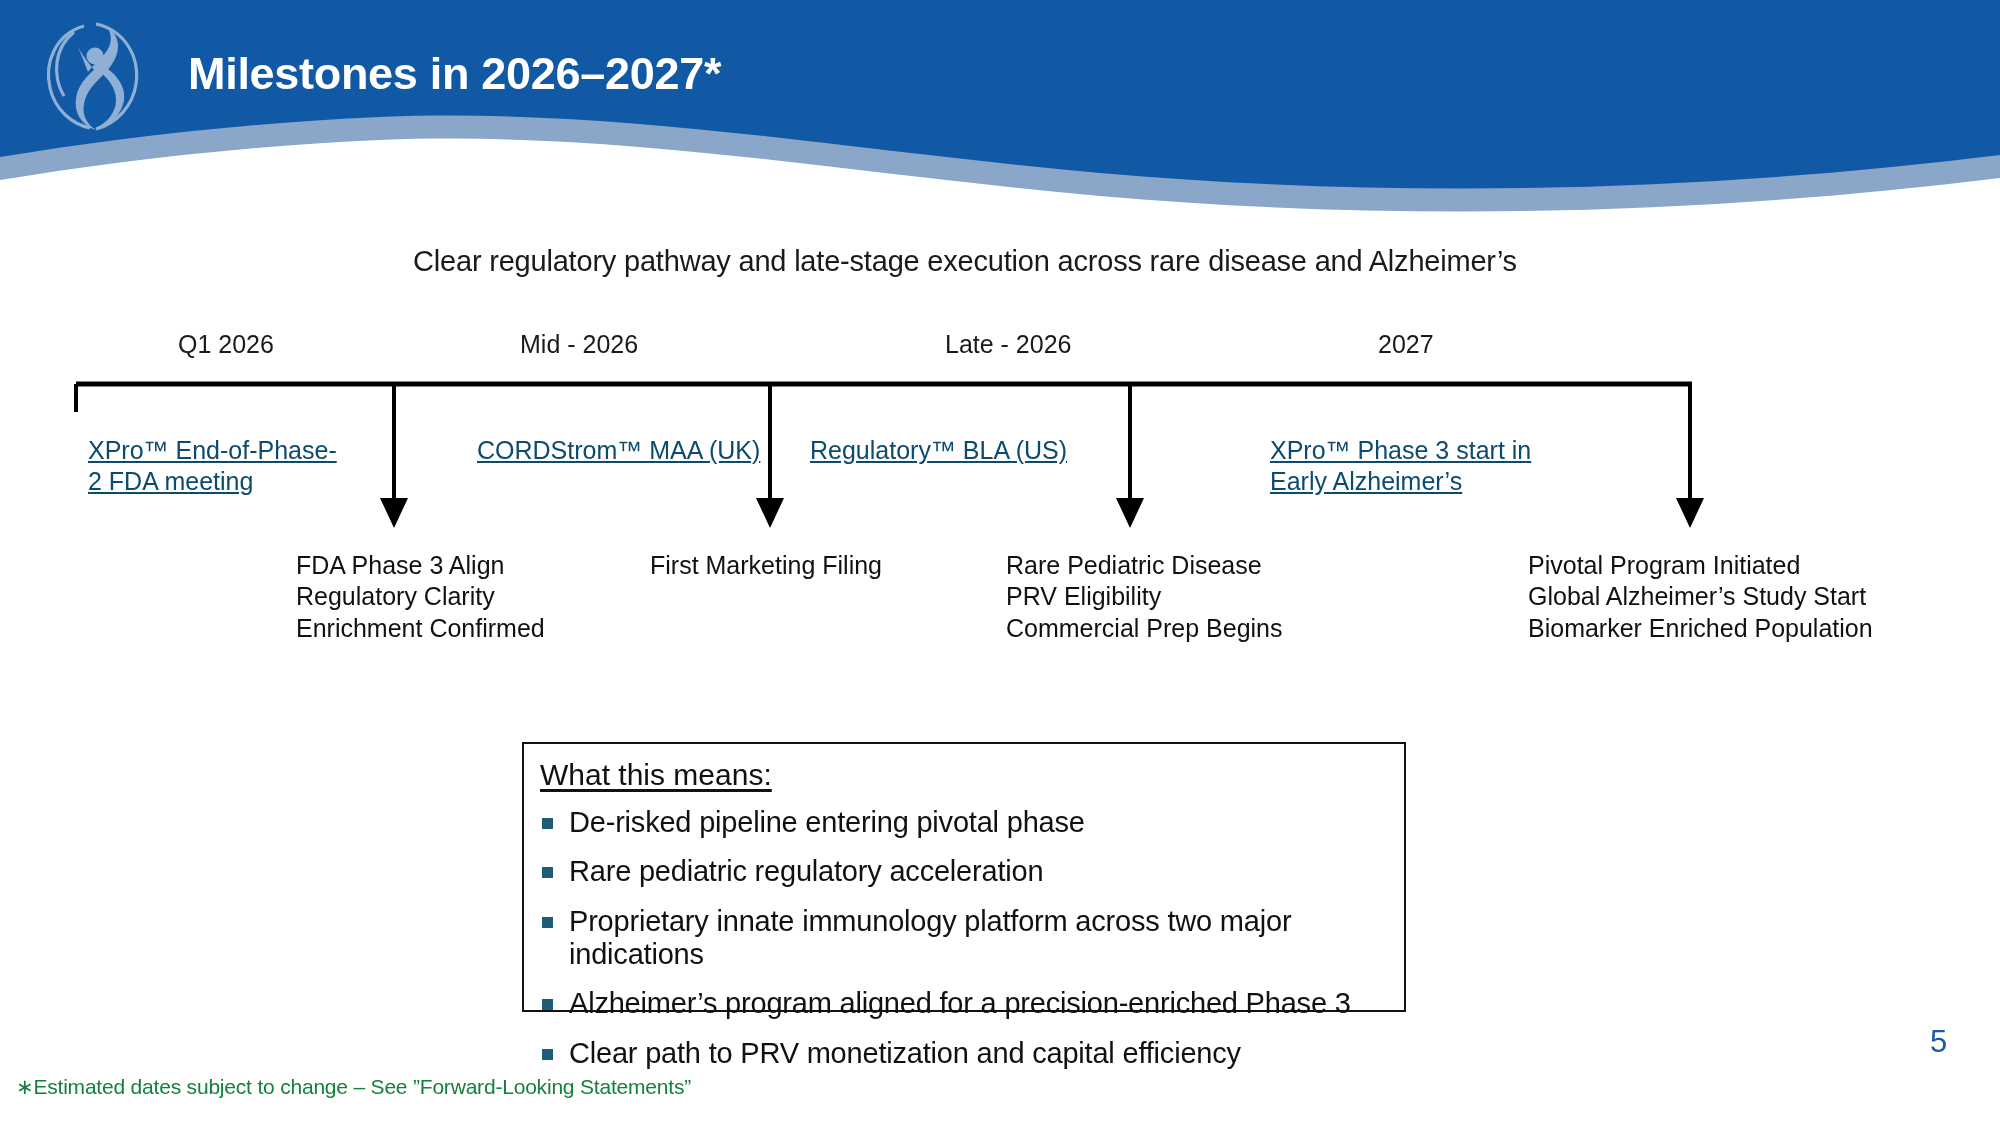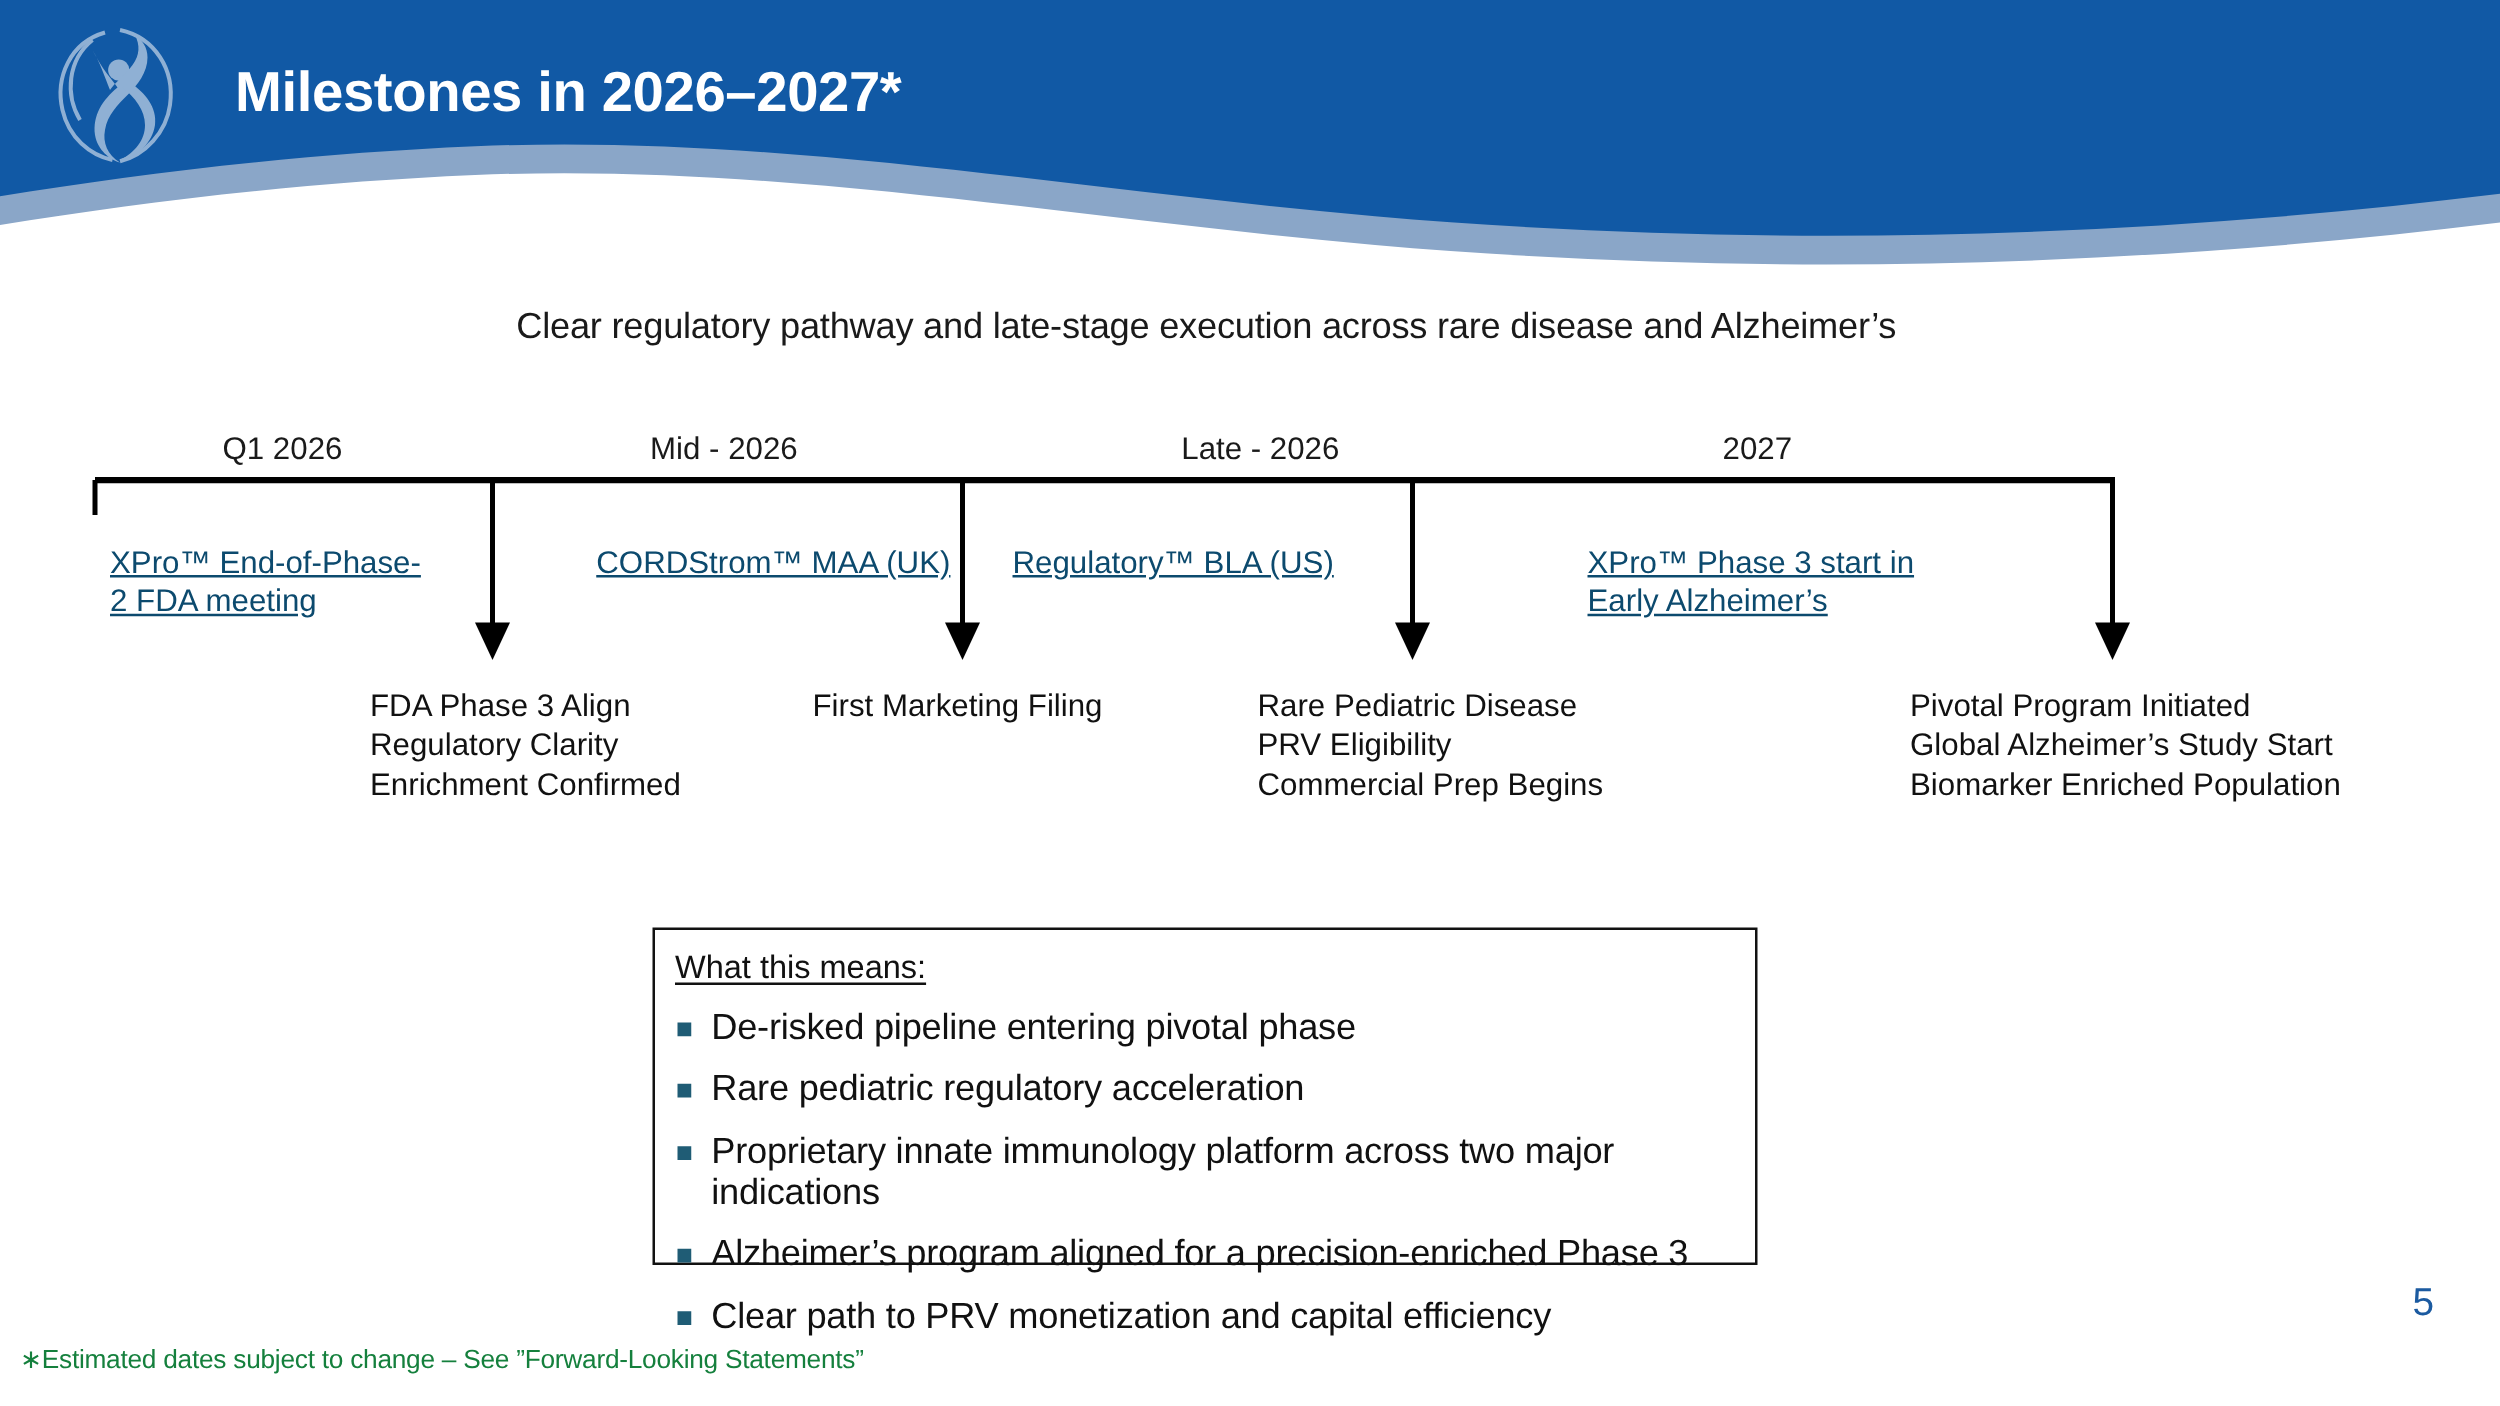--- a/index.html
+++ b/index.html
@@ -25,42 +25,42 @@
   }
 
   
   .subtitle {
     position: absolute; left: 0; top: 245px; width: 1930px;
     text-align: center;
     font-size: 29px; color: #1a1a1a; letter-spacing: -0.2px;
   }
 
   
-  .timeline-head { position: absolute; left: 0; top: 330px; width: 2000px; height: 40px; margin-top: 15px; }
+  .timeline-head { position: absolute; left: 0; top: 330px; width: 2000px; height: 40px; }
   .th-label {
     position: absolute; font-size: 25px; color: #1a1a1a; white-space: nowrap;
   }
 
   .timeline-svg { position: absolute; left: 0; top: 380px; width: 2000px; height: 160px; }
 
   .top-labels { position: absolute; left: 0; top: 425px; width: 2000px; }
   .tl-item { position: absolute; font-size: 25px; color: #0c4a6e; line-height: 1.22; text-decoration: underline; }
 
   .bottom-labels { position: absolute; left: 0; top: 550px; width: 2000px; }
   .bl-item { position: absolute; font-size: 25px; color: #111; line-height: 1.25; margin-left: 28px; }
 
   
   .means-box {
     position: absolute; left: 522px; top: 742px;
     width: 884px; height: 270px;
     border: 2px solid #111; background: #fff;
   }
   .means-title {
     position: absolute; left: 16px; top: 14px;
-    font-size: 26px; color: #111; text-decoration: underline;
+    font-size: 30px; color: #111; text-decoration: underline;
     text-underline-offset: 4px;
   }
   .means-list { position: absolute; left: 18px; top: 62px; width: 850px; }
   .means-row { display: flex; align-items: flex-start; margin-bottom: 16px; }
   .bullet-sq {
     width: 11px; height: 11px; background: #1f5c75;
     margin-right: 16px; margin-top: 12px; flex: 0 0 auto;
   }
   .means-text { font-size: 29px; color: #111; line-height: 1.15; letter-spacing: -0.2px; }
 

